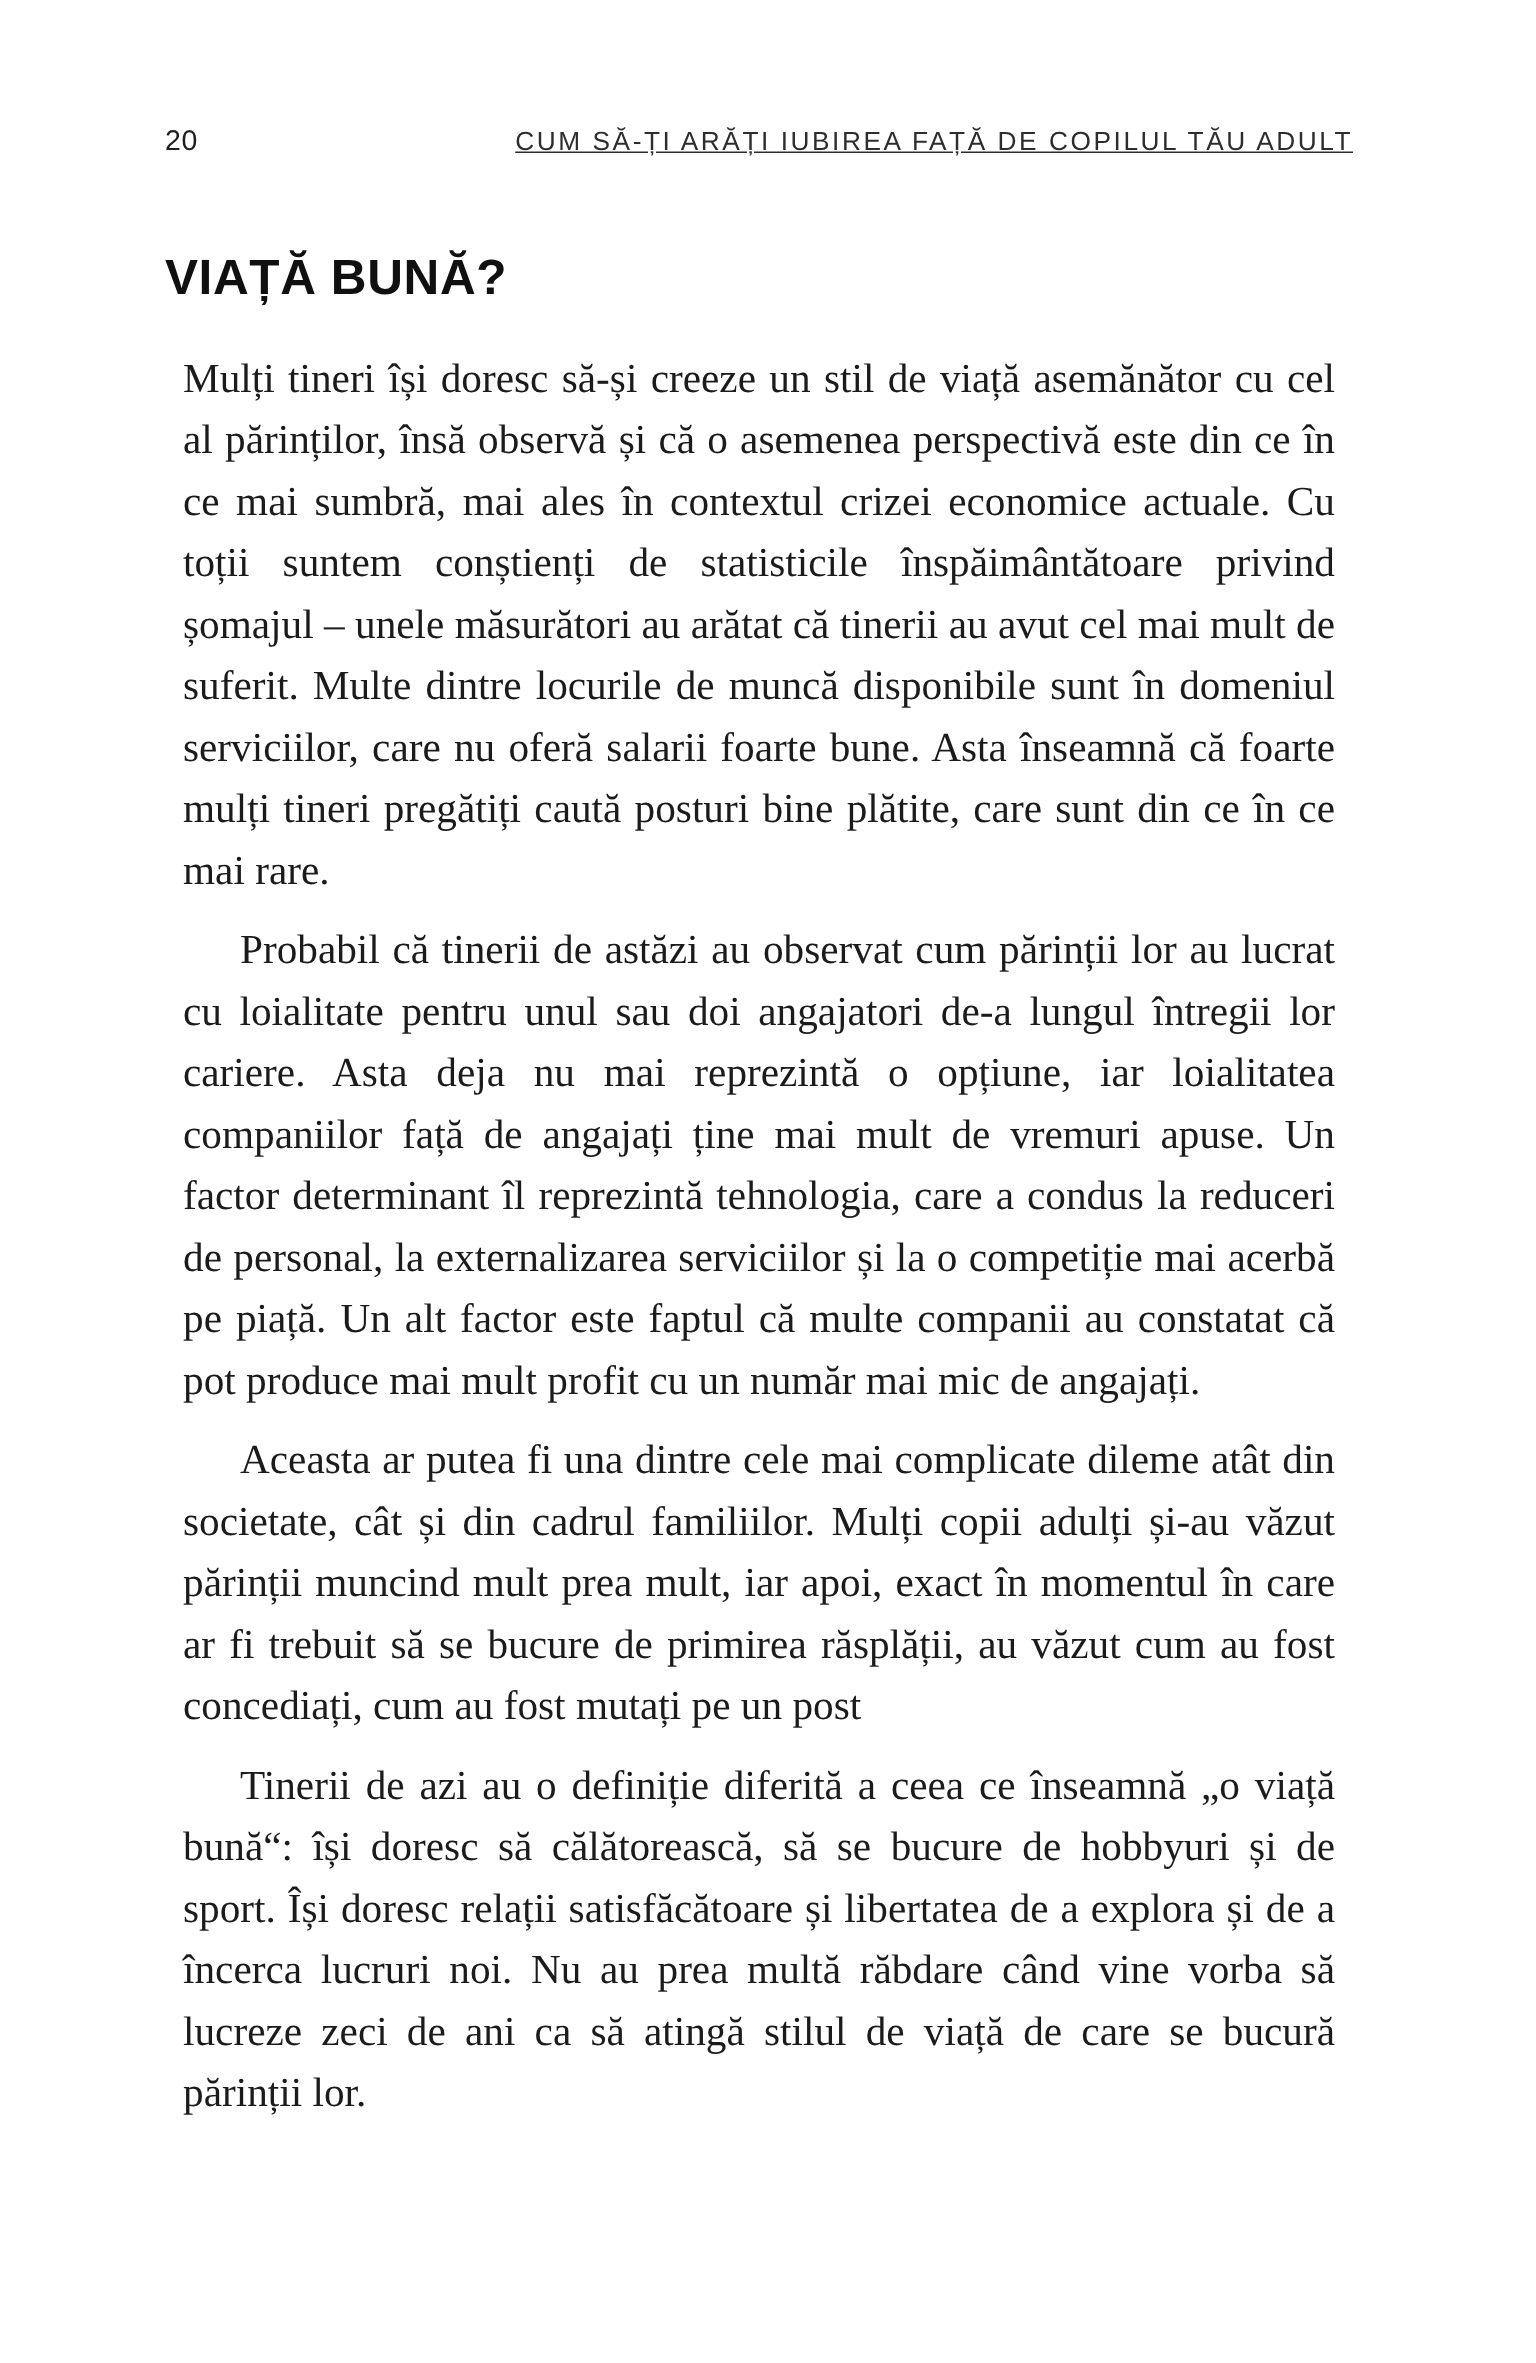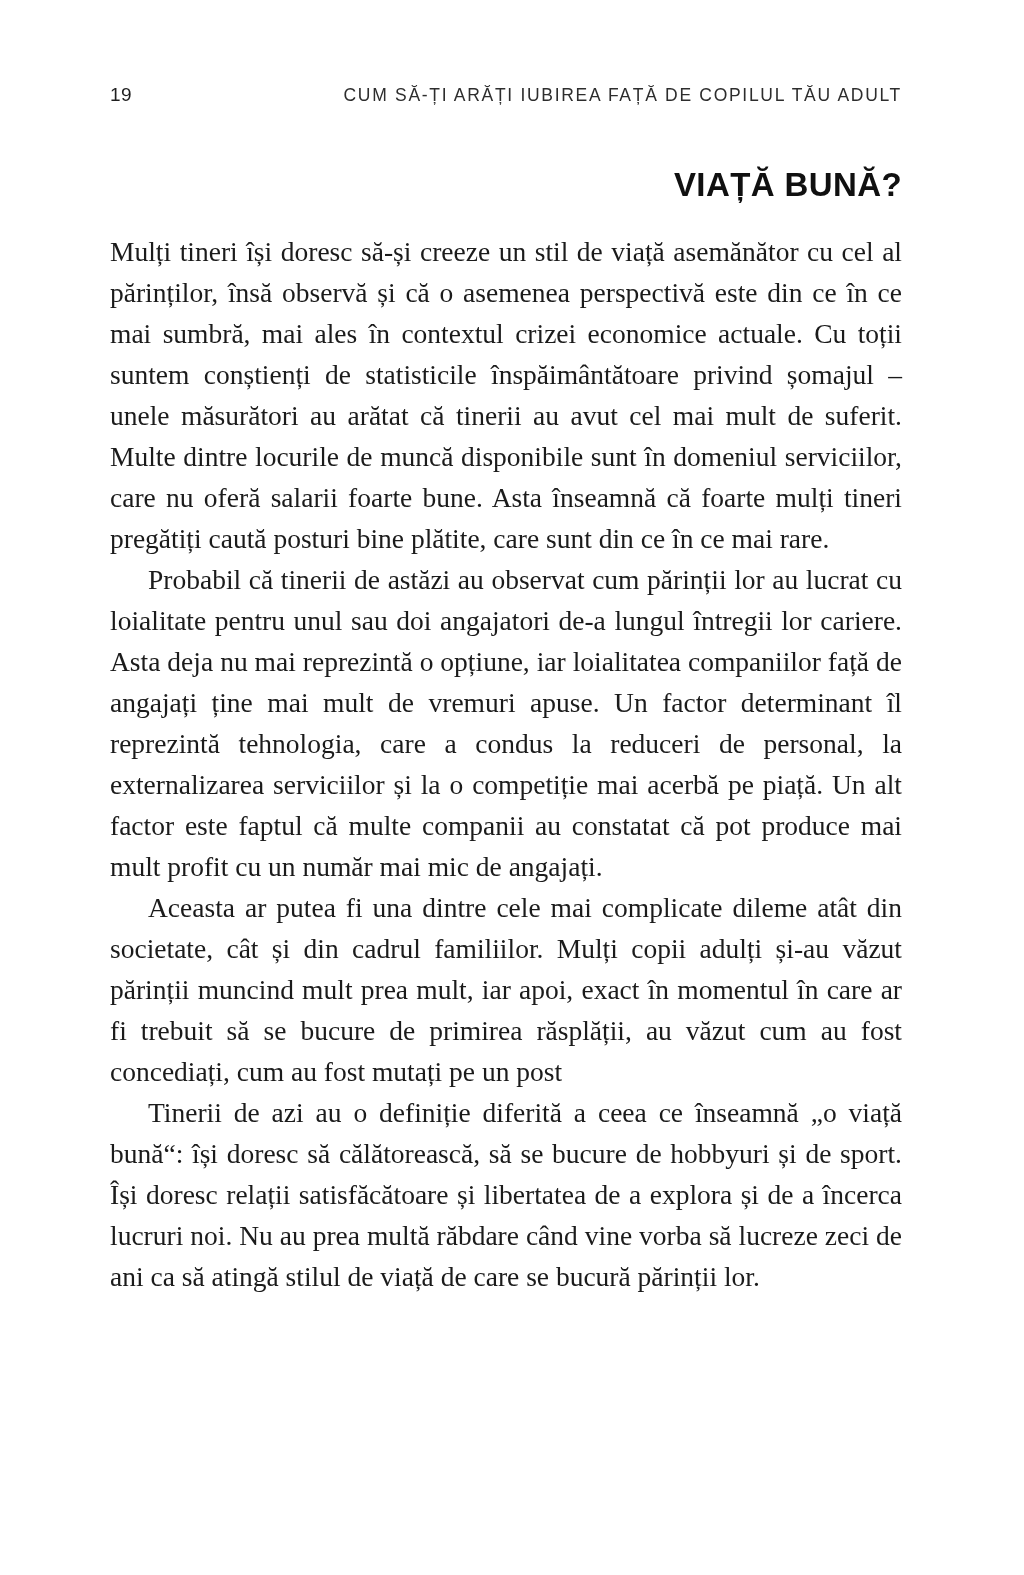--- a/index.html
+++ b/index.html
@@ -28,54 +28,54 @@
     font-weight: 400;
     letter-spacing: 0.5px;
     color: #1f1f1f;
   }
   .running-title {
     font-size: 17.5px;
     font-weight: 400;
     letter-spacing: 1.7px;
     color: #2d2d2d;
     text-transform: uppercase;
+    text-decoration: underline;
   }
   .section-title {
     font-family: "Liberation Sans", sans-serif;
     font-weight: 700;
     font-size: 33px;
     letter-spacing: 0.4px;
     color: #101010;
     margin: 60px 0 27px 0;
-    text-align: right;
   }
   .body-text {
     margin: 0;
   }
   .para {
     font-family: "Liberation Serif", serif;
     font-size: 27.5px;
     line-height: 41px;
     text-align: justify;
     text-justify: inter-word;
-    margin: 0;
+    margin: 12px;
     text-indent: 38px;
     color: #1b1b1b;
   }
   .para.first {
     text-indent: 0;
   }
 </style>
 </head>
 <body>
 
 <div class="page">
 
   <header class="running-header">
-    <span class="page-number">19</span>
+    <span class="page-number">20</span>
     <span class="running-title">CUM SĂ-ȚI ARĂȚI IUBIREA FAȚĂ DE COPILUL TĂU ADULT</span>
   </header>
 
   <main class="body-text">
     <h1 class="section-title">VIAȚĂ BUNĂ?</h1>
 
     <p class="para first">Mulți tineri își doresc să-și creeze un stil de viață asemănător cu cel al părinților, însă observă și că o asemenea perspectivă este din ce în ce mai sumbră, mai ales în contextul crizei economice actuale. Cu toții suntem conștienți de statisticile înspăimântătoare privind șomajul – unele măsurători au arătat că tinerii au avut cel mai mult de suferit. Multe dintre locurile de muncă disponibile sunt în domeniul serviciilor, care nu oferă salarii foarte bune. Asta înseamnă că foarte mulți tineri pregătiți caută posturi bine plătite, care sunt din ce în ce mai rare.</p>
 
     <p class="para">Probabil că tinerii de astăzi au observat cum părinții lor au lucrat cu loialitate pentru unul sau doi angajatori de-a lungul întregii lor cariere. Asta deja nu mai reprezintă o opțiune, iar loialitatea companiilor față de angajați ține mai mult de vremuri apuse. Un factor determinant îl reprezintă tehnologia, care a condus la reduceri de personal, la externalizarea serviciilor și la o competiție mai acerbă pe piață. Un alt factor este faptul că multe companii au constatat că pot produce mai mult profit cu un număr mai mic de angajați.</p>
 

